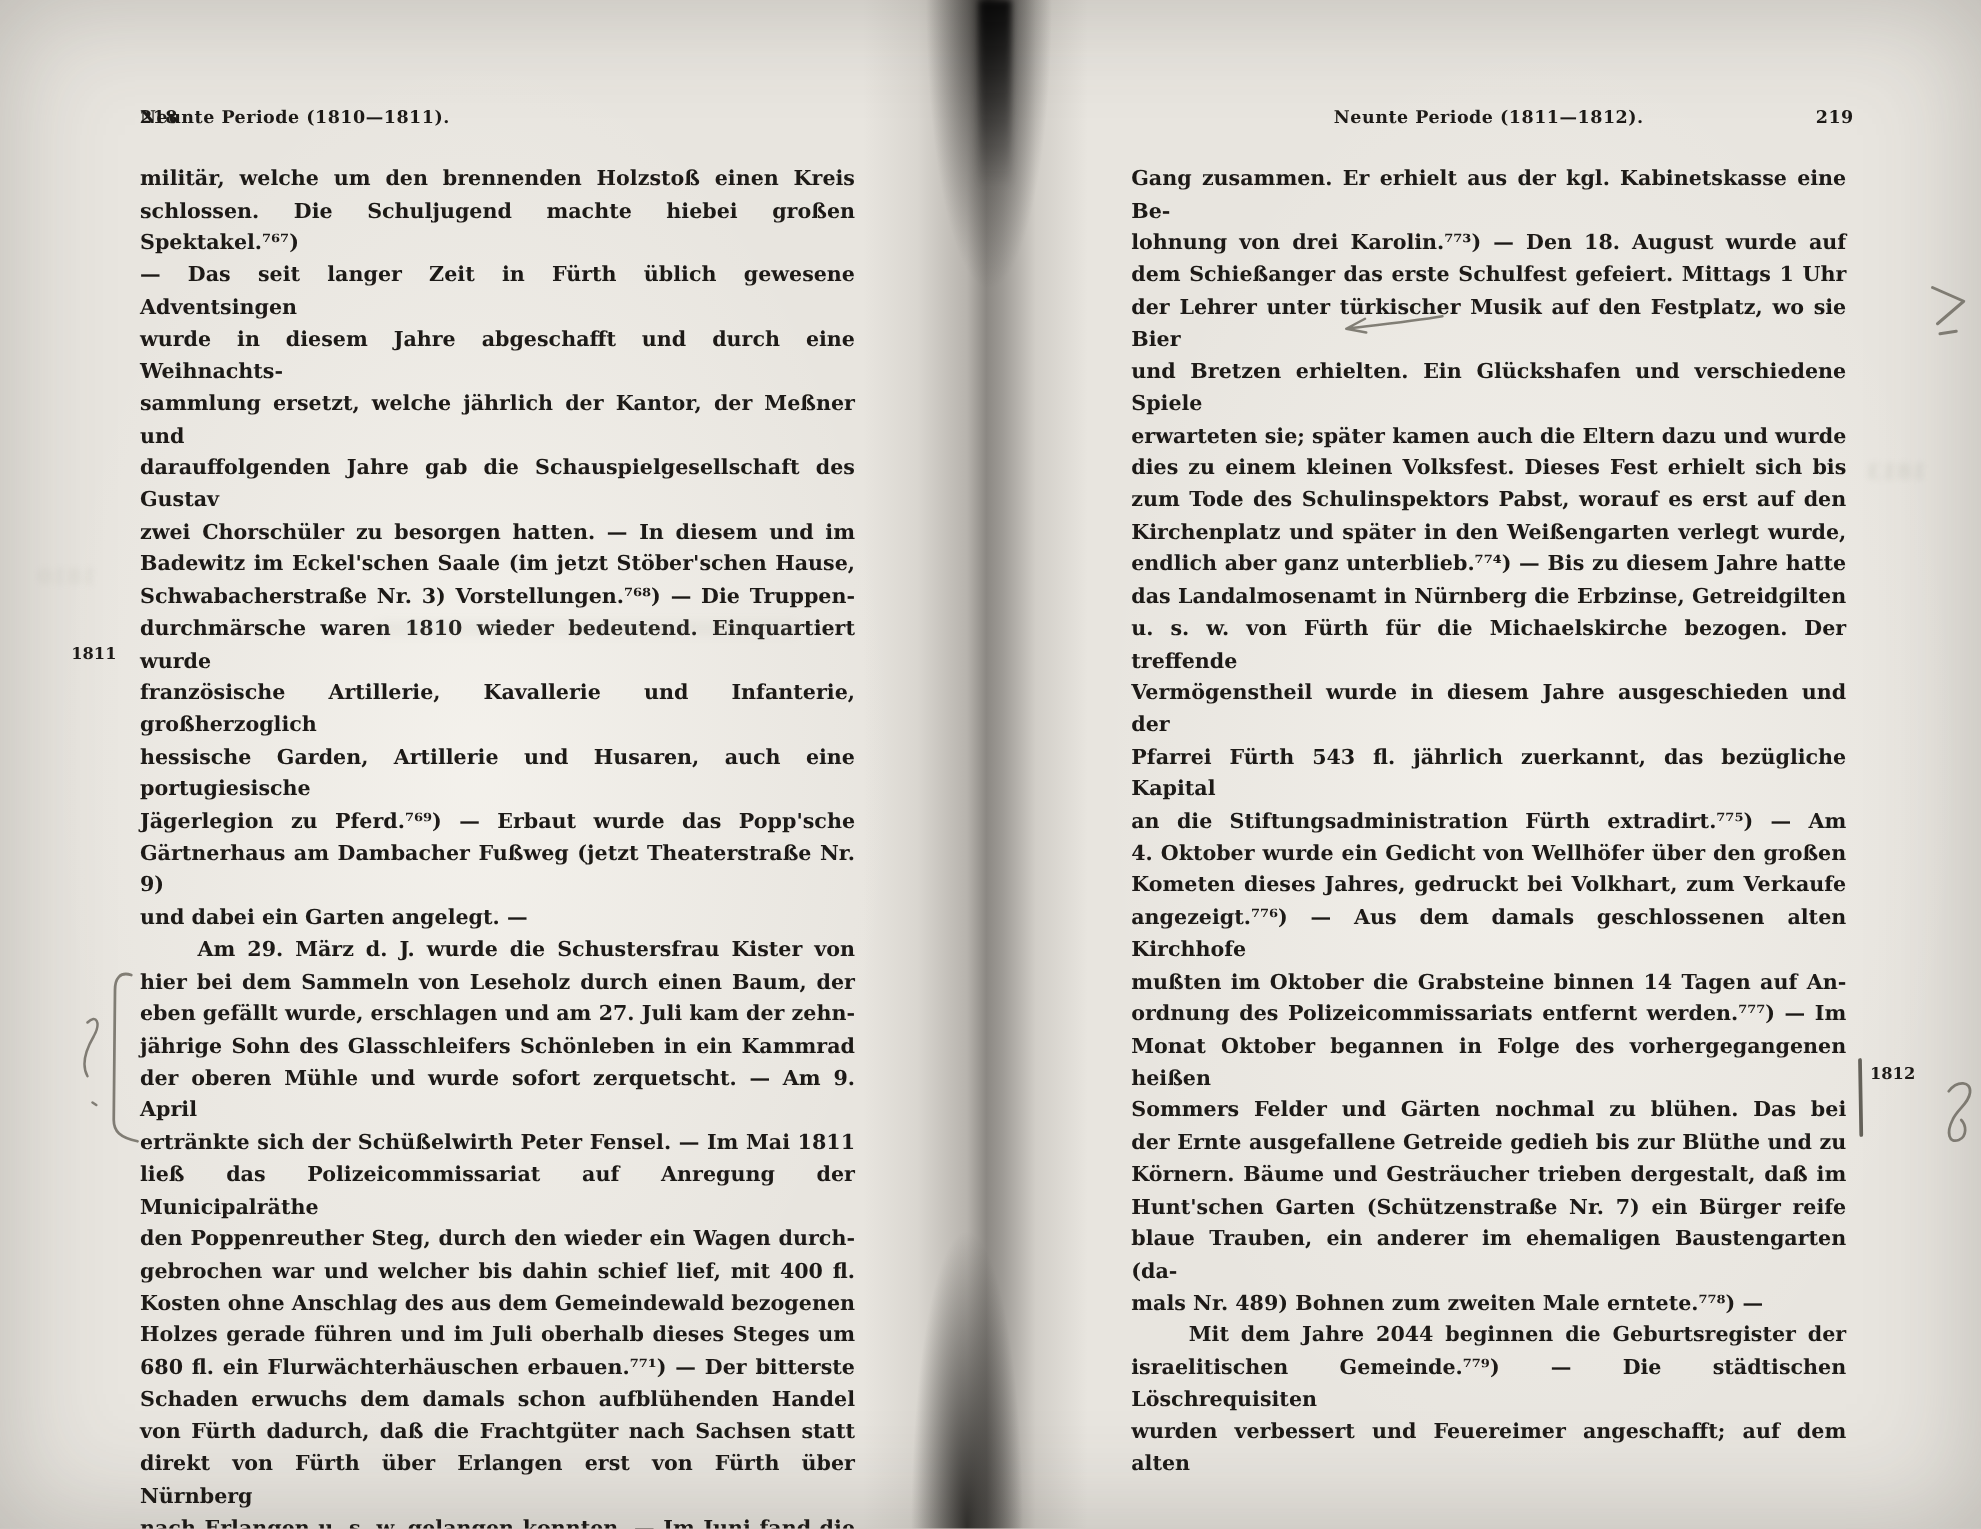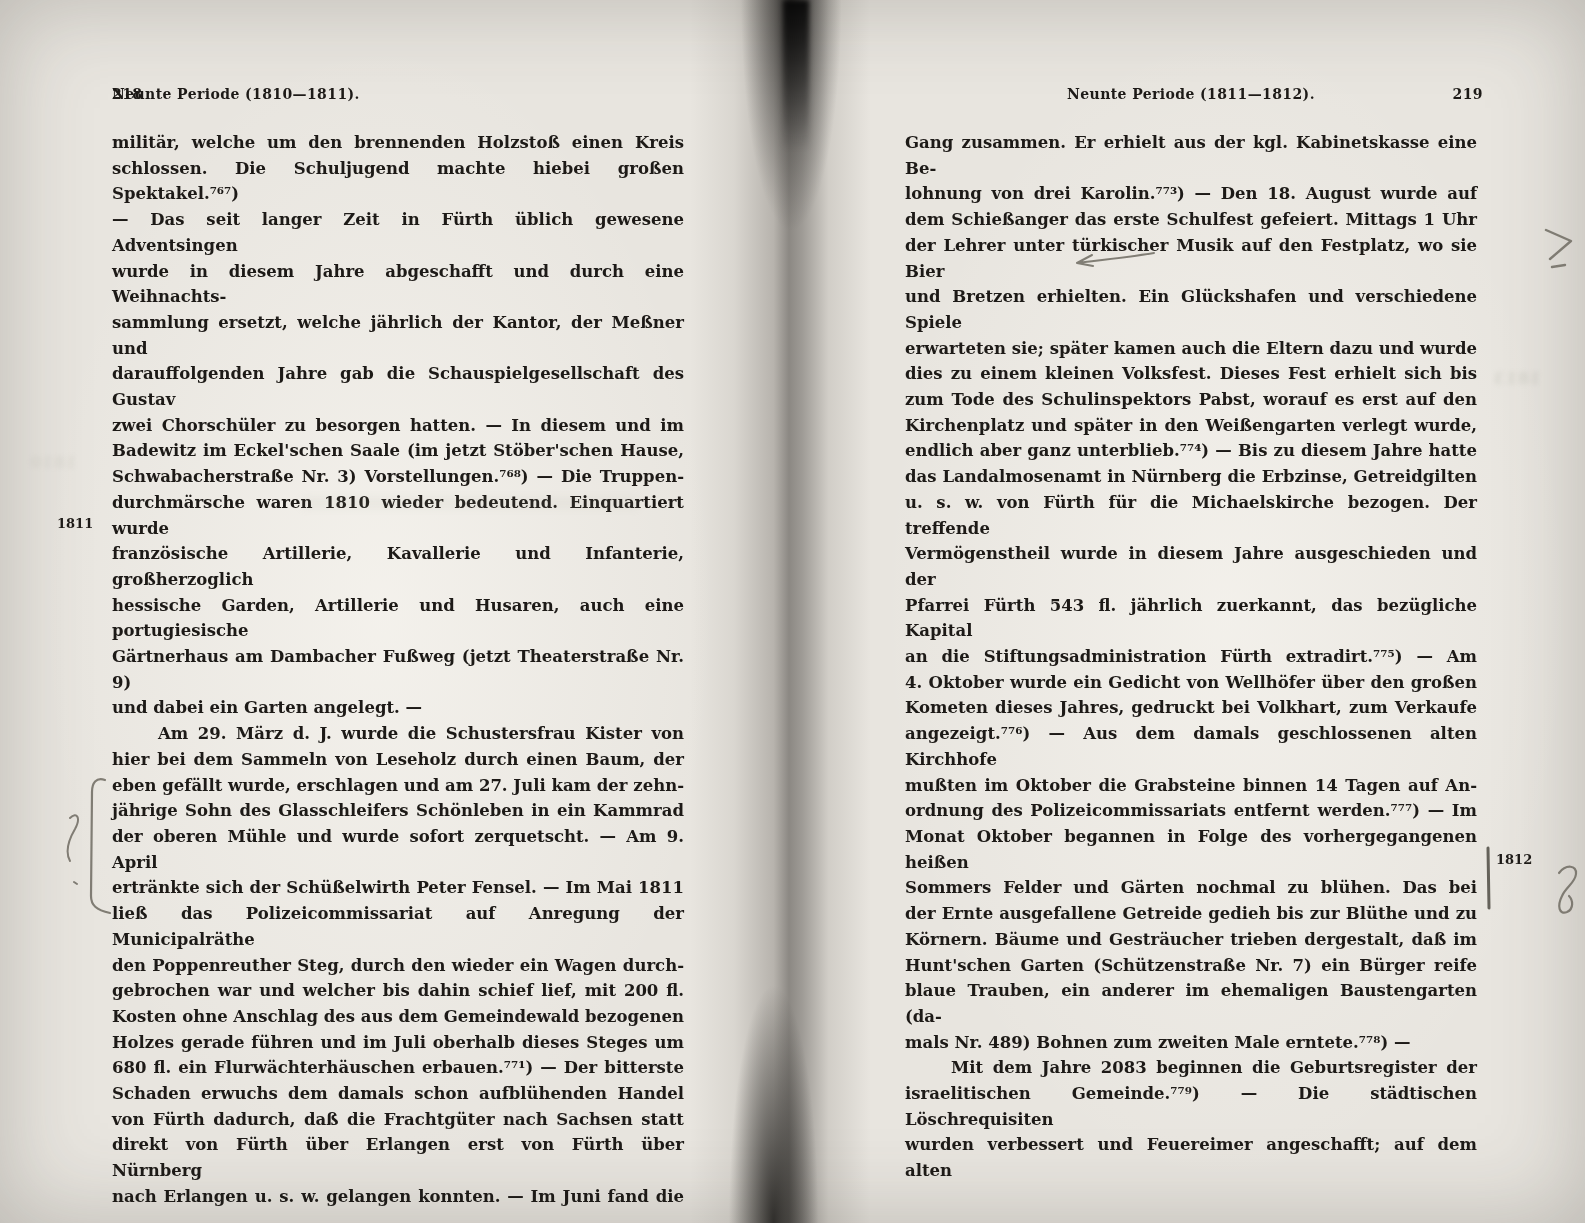--- a/index.html
+++ b/index.html
@@ -84,31 +84,32 @@
       <div class="tline">— Das seit langer Zeit in Fürth üblich gewesene Adventsingen</div>
       <div class="tline">wurde in diesem Jahre abgeschafft und durch eine Weihnachts-</div>
       <div class="tline">sammlung ersetzt, welche jährlich der Kantor, der Meßner und</div>
       <div class="tline">darauffolgenden Jahre gab die Schauspielgesellschaft des Gustav</div>
       <div class="tline">zwei Chorschüler zu besorgen hatten. — In diesem und im</div>
       <div class="tline">Badewitz im Eckel'schen Saale (im jetzt Stöber'schen Hause,</div>
       <div class="tline">Schwabacherstraße Nr. 3) Vorstellungen.⁷⁶⁸) — Die Truppen-</div>
       <div class="tline">durchmärsche waren 1810 wieder bedeutend. Einquartiert wurde</div>
       <div class="tline">französische Artillerie, Kavallerie und Infanterie, großherzoglich</div>
       <div class="tline">hessische Garden, Artillerie und Husaren, auch eine portugiesische</div>
+      <div class="tline">Jägerlegion zu Pferd.⁷⁶⁹) — Erbaut wurde das Popp'sche</div>
       <div class="tline">Gärtnerhaus am Dambacher Fußweg (jetzt Theaterstraße Nr. 9)</div>
       <div class="tline endline">und dabei ein Garten angelegt. —</div>
       <div class="tline indent">Am 29. März d. J. wurde die Schustersfrau Kister von</div>
       <div class="tline">hier bei dem Sammeln von Leseholz durch einen Baum, der</div>
       <div class="tline">eben gefällt wurde, erschlagen und am 27. Juli kam der zehn-</div>
       <div class="tline">jährige Sohn des Glasschleifers Schönleben in ein Kammrad</div>
       <div class="tline">der oberen Mühle und wurde sofort zerquetscht. — Am 9. April</div>
       <div class="tline">ertränkte sich der Schüßelwirth Peter Fensel. — Im Mai 1811</div>
       <div class="tline">ließ das Polizeicommissariat auf Anregung der Municipalräthe</div>
       <div class="tline">den Poppenreuther Steg, durch den wieder ein Wagen durch-</div>
-      <div class="tline">gebrochen war und welcher bis dahin schief lief, mit 200 fl.</div>
+      <div class="tline">gebrochen war und welcher bis dahin schief lief, mit 400 fl.</div>
       <div class="tline">Kosten ohne Anschlag des aus dem Gemeindewald bezogenen</div>
       <div class="tline">Holzes gerade führen und im Juli oberhalb dieses Steges um</div>
       <div class="tline">680 fl. ein Flurwächterhäuschen erbauen.⁷⁷¹) — Der bitterste</div>
       <div class="tline">Schaden erwuchs dem damals schon aufblühenden Handel</div>
       <div class="tline">von Fürth dadurch, daß die Frachtgüter nach Sachsen statt</div>
       <div class="tline">direkt von Fürth über Erlangen erst von Fürth über Nürnberg</div>
       <div class="tline">nach Erlangen u. s. w. gelangen konnten. — Im Juni fand die</div>
     </div>
   <div class="bodytext" id="body-right">
       <div class="tline">Gang zusammen. Er erhielt aus der kgl. Kabinetskasse eine Be-</div>
@@ -131,21 +132,21 @@
       <div class="tline">angezeigt.⁷⁷⁶) — Aus dem damals geschlossenen alten Kirchhofe</div>
       <div class="tline">mußten im Oktober die Grabsteine binnen 14 Tagen auf An-</div>
       <div class="tline">ordnung des Polizeicommissariats entfernt werden.⁷⁷⁷) — Im</div>
       <div class="tline">Monat Oktober begannen in Folge des vorhergegangenen heißen</div>
       <div class="tline">Sommers Felder und Gärten nochmal zu blühen. Das bei</div>
       <div class="tline">der Ernte ausgefallene Getreide gedieh bis zur Blüthe und zu</div>
       <div class="tline">Körnern. Bäume und Gesträucher trieben dergestalt, daß im</div>
       <div class="tline">Hunt'schen Garten (Schützenstraße Nr. 7) ein Bürger reife</div>
       <div class="tline">blaue Trauben, ein anderer im ehemaligen Baustengarten (da-</div>
       <div class="tline endline">mals Nr. 489) Bohnen zum zweiten Male erntete.⁷⁷⁸) —</div>
-      <div class="tline indent">Mit dem Jahre 2083 beginnen die Geburtsregister der</div>
+      <div class="tline indent">Mit dem Jahre 2044 beginnen die Geburtsregister der</div>
       <div class="tline">israelitischen Gemeinde.⁷⁷⁹) — Die städtischen Löschrequisiten</div>
       <div class="tline">wurden verbessert und Feuereimer angeschafft; auf dem alten</div>
     </div>
 
   <div class="marginyear" id="year-1811">1811</div>
   <div class="marginyear" id="year-1812">1812</div>
 
   <div class="ghost" id="ghost-1813">1813</div>
   <div class="ghost" id="ghost-1810">1810</div>
   <div class="ghost" id="ghost-line"></div>

